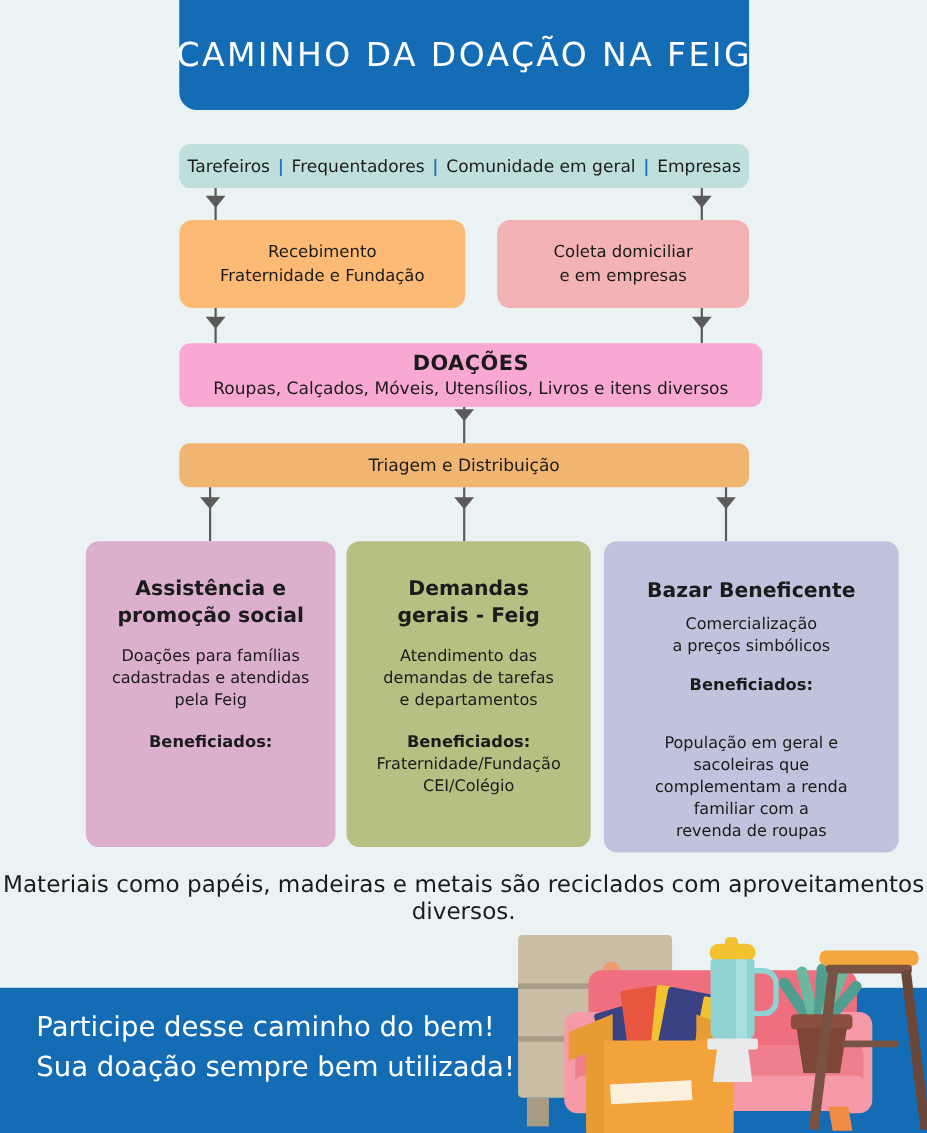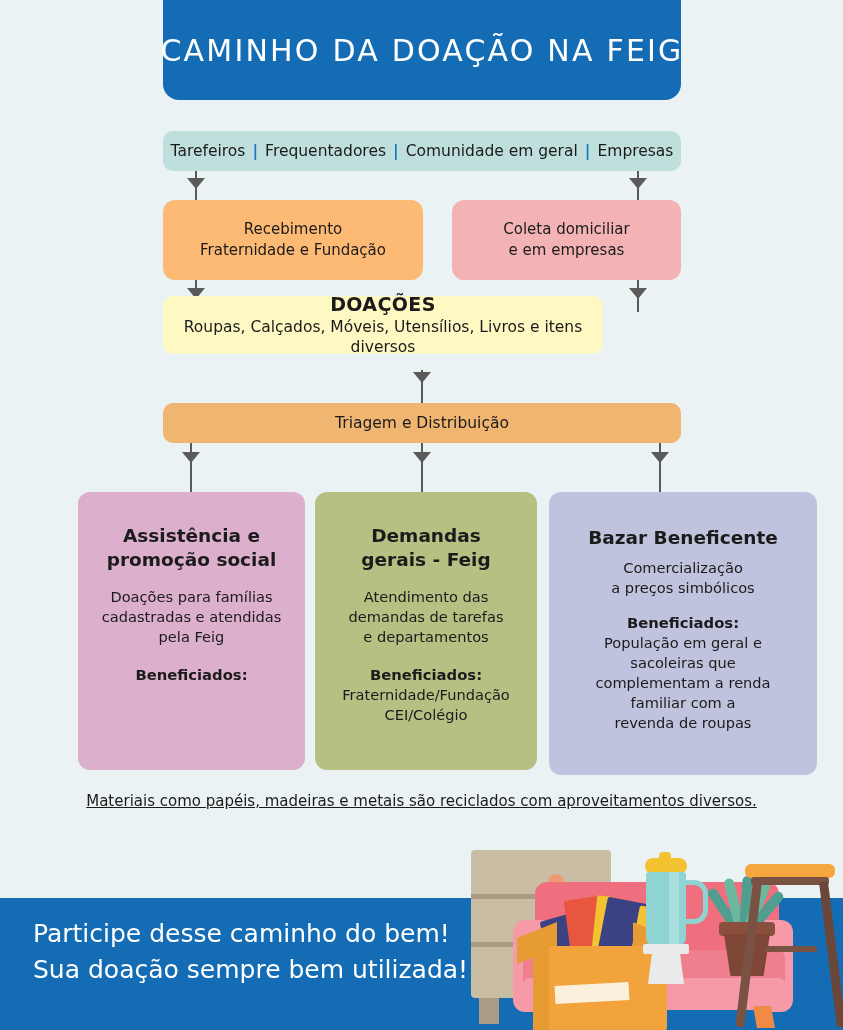--- a/index.html
+++ b/index.html
@@ -31,41 +31,41 @@
     left:163px;top:131px;width:518px;height:40px;
     background:#bfdfdd;border-radius:10px;
     font-size:15.5px;
   }
   .sources .row{display:flex;align-items:center;gap:0;white-space:nowrap;}
   .sources .sep{color:#1f77c4;padding:0 7px;font-weight:700;}
 
   .pink1{left:163px;top:200px;width:260px;height:80px;background:#fdba74;font-size:15px;line-height:1.42;}
   .pink2{left:452px;top:200px;width:229px;height:80px;background:#f3b3b4;font-size:15px;line-height:1.42;}
 
-  .green-band{left:163px;top:296px;width:440px;height:58px;background:#fef9c3;border-radius:10px;}
+  .green-band{left:163px;top:312px;width:530px;height:58px;background:#f9a8d4;border-radius:10px;}
   .green-band .hd{font-weight:700;font-size:19px;letter-spacing:.4px;line-height:1.25;}
   .green-band .sb{font-size:15.5px;line-height:1.3;}
 
   .orange-band{left:163px;top:403px;width:518px;height:40px;background:#f0b571;border-radius:10px;font-size:15.5px;}
 
   
   .col{position:absolute;top:492px;border-radius:12px;padding:32px 12px 0;box-sizing:border-box;text-align:center;color:#1b1b1b;}
   .col .ct{font-weight:700;font-size:18.5px;line-height:1.28;}
   .col .cb{font-size:14.6px;line-height:1.36;margin-top:16px;}
   .col .bl{font-weight:700;font-size:14.8px;line-height:1.36;margin-top:18px;}
   .col .bv{font-size:14.6px;line-height:1.36;}
 
   .col-a{left:78px;width:227px;height:278px;background:#dcafcc;}
   .col-b{left:315px;width:222px;height:278px;background:#b6c083;}
   .col-c{left:549px;width:268px;height:283px;background:#c0c3dd;}
   .col-c .ct{margin-top:2px;}
 
   
   .note{position:absolute;left:0;top:792px;width:843px;text-align:center;
-        font-size:15px;color:#1b1b1b;text-decoration:underline;}
+        font-size:21px;color:#1b1b1b;}
 
   
   .conn{position:absolute;background:#5a5a5a;width:2px;}
   .ahead{position:absolute;width:0;height:0;border-left:9px solid transparent;
          border-right:9px solid transparent;border-top:11px solid #5a5a5a;}
 
   
   .footer{position:absolute;left:0;top:898px;width:843px;height:132px;background:#136cb4;}
   .footer .ftext{position:absolute;left:33px;top:18px;color:#fff;font-size:25px;line-height:1.42;}
 
@@ -156,21 +156,21 @@
 CEI/Colégio</div>
   </div>
 
   <div class="col col-c">
     <div class="ct">
       <div>Bazar Beneficente</div>
     </div>
     <div class="cb" style="white-space:pre-line;margin-top:8px;">Comercialização
 a preços simbólicos</div>
     <div class="bl" style="margin-top:16px;">Beneficiados:</div>
-    <div class="bv" style="white-space:pre-line;">População em geral e
+    <div class="bv" style="white-space:pre-line;margin-top:33px;">População em geral e
 sacoleiras que
 complementam a renda
 familiar com a
 revenda de roupas</div>
   </div>
 
   <div class="note">Materiais como papéis, madeiras e metais são reciclados com aproveitamentos diversos.</div>
 
   <div class="footer">
     <div class="ftext">

